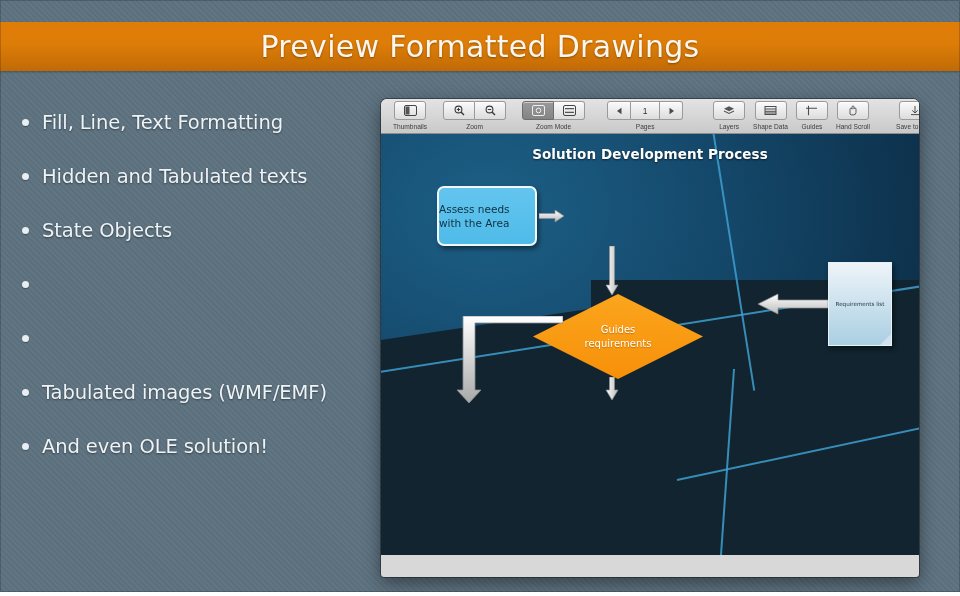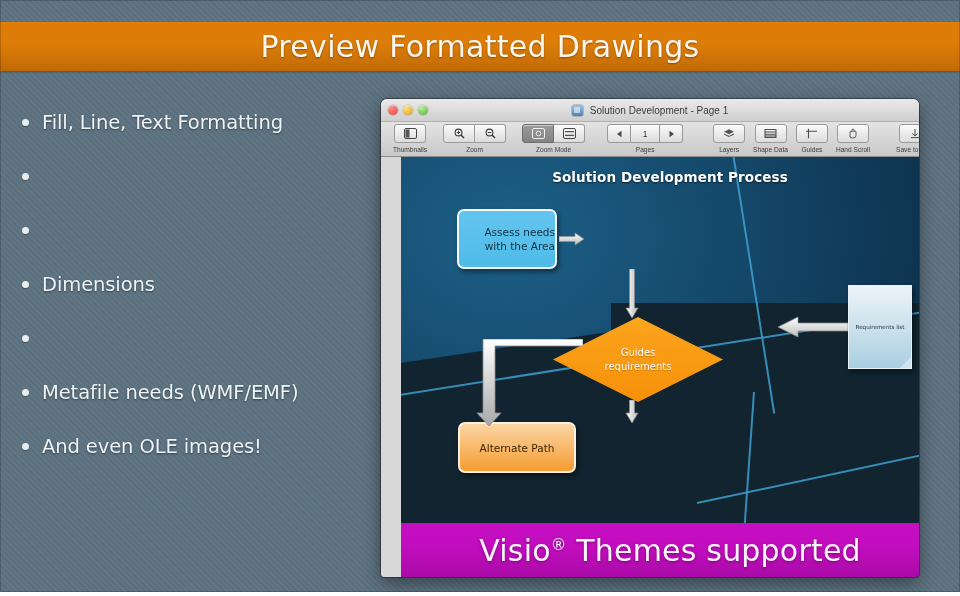--- a/index.html
+++ b/index.html
@@ -113,21 +113,20 @@
   .tlabel{font-size:6.6px;color:#3c3c3c;margin-top:2.5px;white-space:nowrap;font-family:"Liberation Sans",sans-serif;}
   .gicon{display:block;}
   .pgnum{font-size:8.5px;color:#2e2e2e;font-family:"Liberation Sans",sans-serif;}
 
   
   #canvas{
     position:relative;width:100%;height:calc(478px - 22px - 35px);
     background:
       radial-gradient(ellipse at 20% 18%, #1d6087 0%, #14486a 38%, #0e3450 68%, #0b2336 100%);
     overflow:hidden;
-    margin-left:20px;
   }
   .bgwedge{position:absolute;}
   #wedge-dark-left{
     left:-60px;top:215px;width:420px;height:320px;
     background:#11242f;
     transform:rotate(-8.5deg);transform-origin:left top;
   }
   #wedge-dark-mid{
     left:210px;top:146px;width:420px;height:330px;
     background:#11242f;
@@ -140,21 +139,21 @@
 
   #diagram-title{
     position:absolute;top:12px;left:0;right:0;text-align:center;
     color:#ffffff;font-size:13.5px;font-weight:bold;
     text-shadow:0 1px 2px rgba(0,0,0,.6);
     font-family:"DejaVu Sans",sans-serif;letter-spacing:.1px;
   }
 
   .node{
     position:absolute;display:flex;align-items:center;justify-content:center;
-    text-align:right;box-sizing:border-box;
+    text-align:left;box-sizing:border-box;
   }
   .rbox{
     border-radius:7px;border:2px solid #f2f7fa;
     box-shadow:2px 3px 5px rgba(0,0,0,.45);
     font-size:10.5px;line-height:14px;color:#123;
     font-family:"DejaVu Sans",sans-serif;
   }
   .blue{background:linear-gradient(to bottom,#63c5ef,#4fbbe9);color:#12303f;}
   .orangebox{background:linear-gradient(to bottom,#fcd5a5,#f59d31);color:#3a2608;border-color:#fdf0df;}
   .greenbox{background:linear-gradient(to bottom,#b5e05a,#86c520);color:#1f3305;border-color:#f0f7e2;}
@@ -220,54 +219,44 @@
     <div class="title">Preview Formatted Drawings</div>
   </div>
 
   <div id="bullets">
     <div class="bullet">
       <span class="dot"></span>
       <span class="btxt">Fill, Line, Text Formatting</span>
     </div>
     <div class="bullet">
       <span class="dot"></span>
-    </div>
-    <div class="bullet">
-      <span class="dot"></span>
-    </div>
-    <div class="bullet">
-      <span class="dot"></span>
-      <span class="btxt">Dimensions</span>
-    </div>
-    <div class="bullet">
-      <span class="dot"></span>
-    </div>
-    <div class="bullet">
-      <span class="dot"></span>
-      <span class="btxt">Metafile needs (WMF/EMF)</span>
-    </div>
-    <div class="bullet">
-      <span class="dot"></span>
-      <span class="btxt">And even OLE images!</span>
+      <span class="btxt">Hidden and Tabulated texts</span>
+    </div>
+    <div class="bullet">
+      <span class="dot"></span>
+      <span class="btxt">State Objects</span>
+    </div>
+    <div class="bullet">
+      <span class="dot"></span>
+    </div>
+    <div class="bullet">
+      <span class="dot"></span>
+    </div>
+    <div class="bullet">
+      <span class="dot"></span>
+      <span class="btxt">Tabulated images (WMF/EMF)</span>
+    </div>
+    <div class="bullet">
+      <span class="dot"></span>
+      <span class="btxt">And even OLE solution!</span>
     </div>
   </div>
 
   <div id="win">
 
-    <div id="titlebar">
-      <div class="traffic">
-        <span class="tl red"></span>
-        <span class="tl yellow"></span>
-        <span class="tl green"></span>
-      </div>
-      <div id="win-title-wrap">
-        <span id="win-doc-icon"></span>
-        <span id="win-title">Solution Development - Page 1</span>
-      </div>
-    </div>
 
     <div id="toolbar">
 
       <div class="tgroup" style="margin-left:12px;">
         <div class="tbtns">
           <div class="tbtn s">
             <svg class="gicon" width="13" height="11" viewBox="0 0 13 11">
               <rect x="0.5" y="0.5" width="12" height="10" rx="1.5" fill="none" stroke="#444"></rect>
               <rect x="1.5" y="1.5" width="4" height="8" fill="#555"></rect>
             </svg>
@@ -420,23 +409,20 @@
         <div id="diamond-label">
           <span>Guides</span>
           <span>requirements</span>
         </div>
       </div>
 
       <div id="note">
         <span id="note-text">Requirements list</span>
       </div>
 
-      <div class="node rbox orangebox" id="node-alt">
-        <span>Alternate Path</span>
-      </div>
 
 
       <svg class="arrow" id="arr1" viewBox="0 0 26 14">
         <defs>
           <linearGradient id="gA" x1="0" y1="0" x2="0" y2="1">
             <stop offset="0" stop-color="#ffffff"></stop>
               <stop offset="1" stop-color="#b9b9b9"></stop>
           </linearGradient>
         </defs>
         <polygon points="0,4.5 16,4.5 16,1 25,7 16,13 16,9.5 0,9.5" fill="url(#gA)" stroke="#8e8e8e" stroke-width="0.7"></polygon>
@@ -469,21 +455,16 @@
       <svg class="arrow" id="elbow" viewBox="0 0 108 88">
         <defs>
           <linearGradient id="gD" x1="0" y1="0" x2="0" y2="1">
             <stop offset="0" stop-color="#ffffff"></stop>
               <stop offset="1" stop-color="#a8a8a8"></stop>
           </linearGradient>
         </defs>
         <polygon points="108,0 108,7 20,7 20,74 26,74 14,87 2,74 8,74 8,0" fill="url(#gD)" stroke="#8b8b8b" stroke-width="0.8"></polygon>
       </svg>
 
-      <div id="banner">
-        <div id="banner-text">
-          <span>Visio</span><sup>®</sup><span> Themes supported</span>
-        </div>
-      </div>
 
     </div>
   </div>
 </div>
 
 </body></html>

